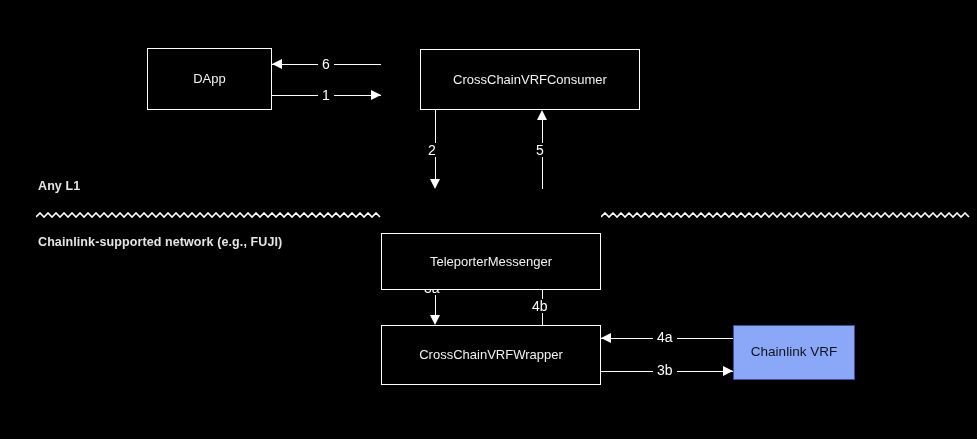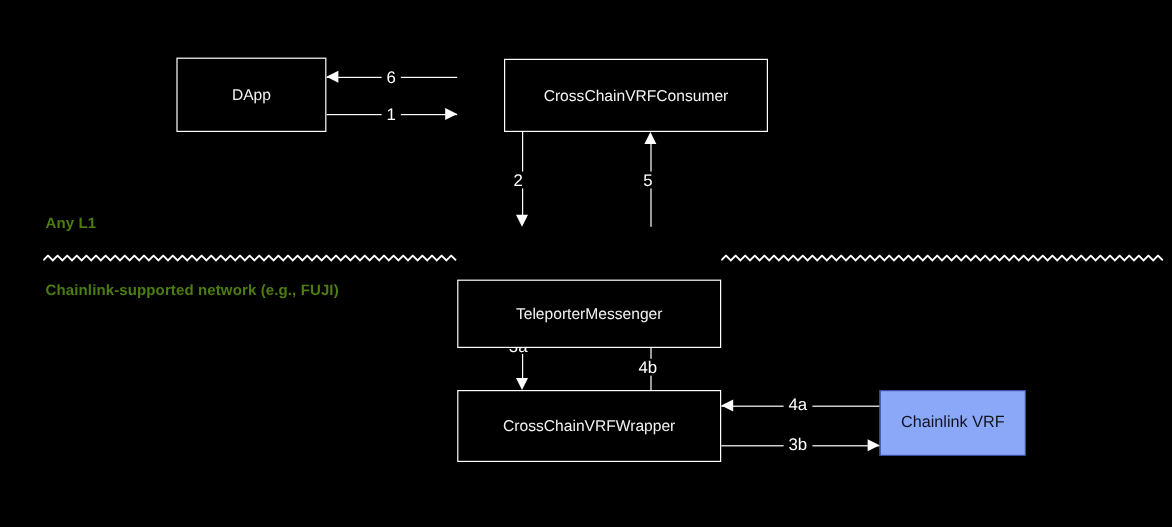--- a/index.html
+++ b/index.html
@@ -35,21 +35,21 @@
   .node-accent {
     background: #8ba8f8;
     border: 1.6px solid #3a4fa0;
     color: #10131f;
     font-size: 13.5px;
   }
 
   
   .zone-caption {
     position: absolute;
-    color: #4d7c0f;
+    color: #e5e5e5;
     font-size: 12.5px;
     font-weight: bold;
     white-space: nowrap;
     letter-spacing: 0.1px;
   }
 
   
   .divider {
     position: absolute;
     height: 8px;

